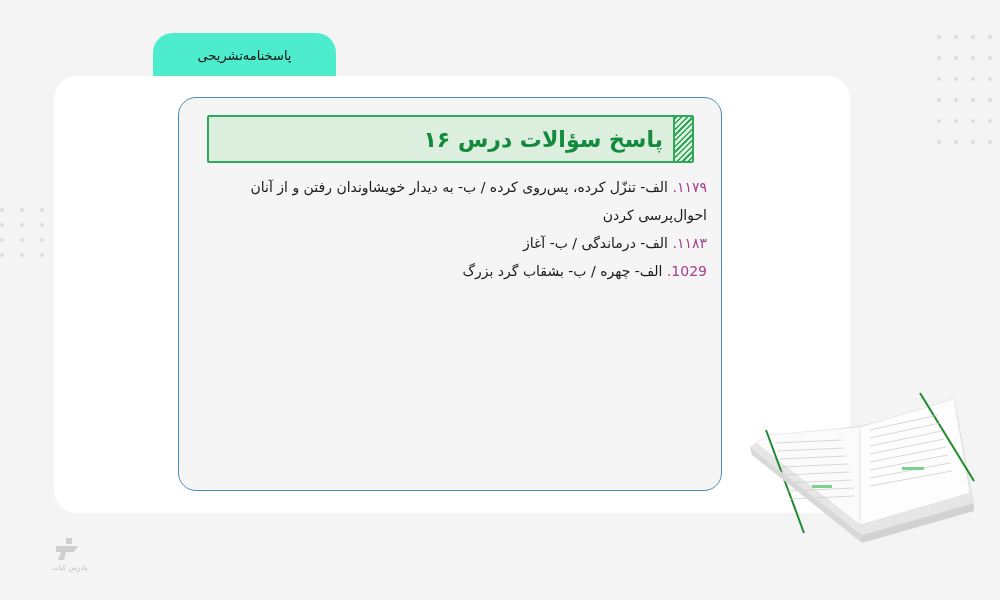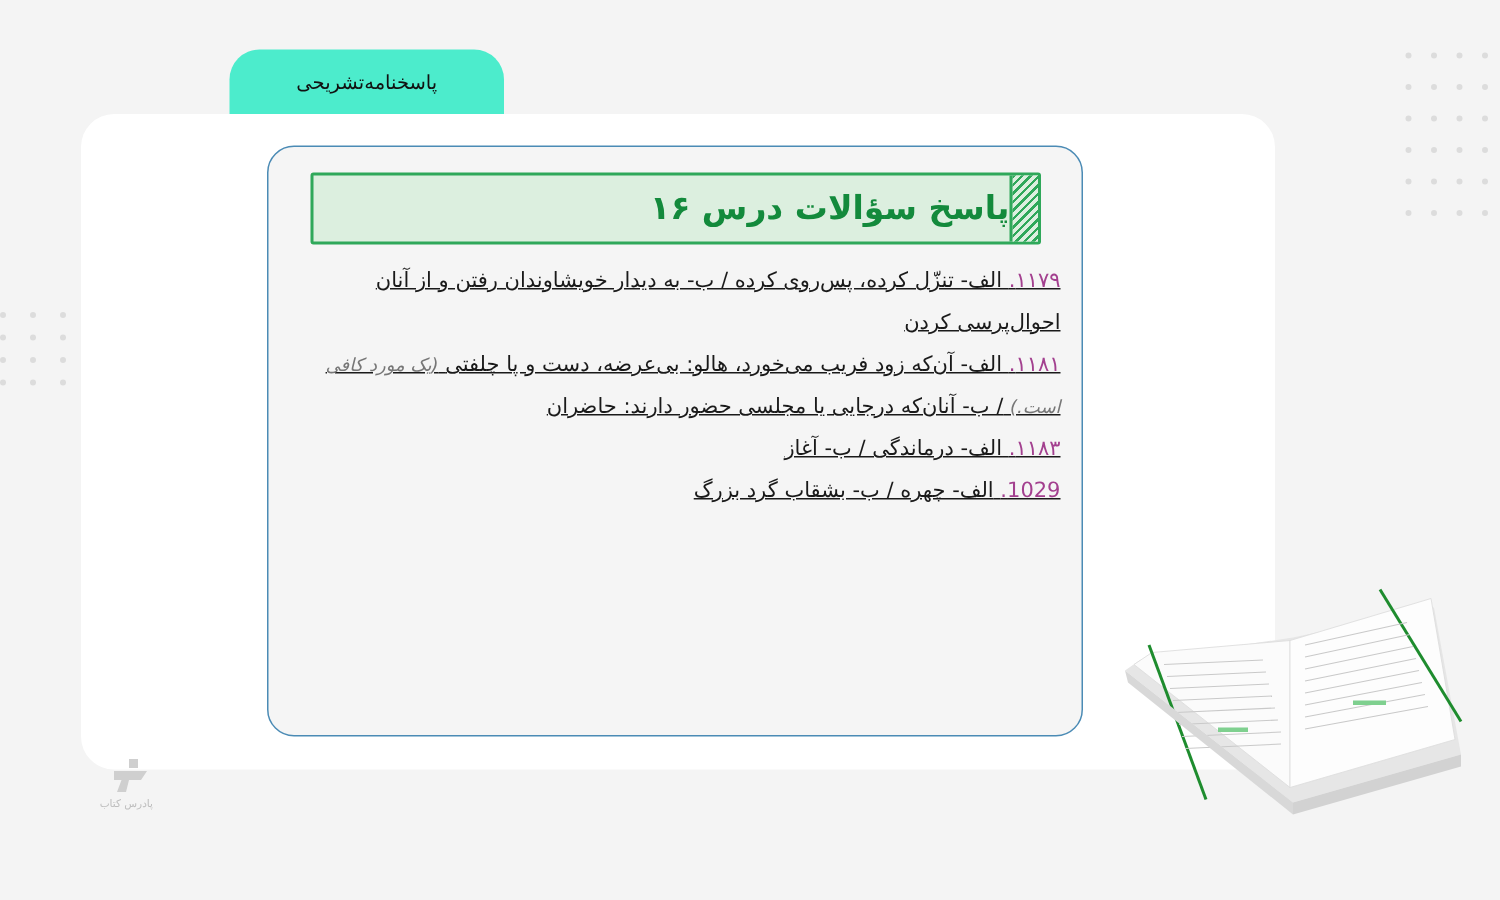--- a/index.html
+++ b/index.html
@@ -34,38 +34,38 @@
     display: flex; flex-direction: row-reverse; align-items: center;
     border-radius: 2px;
   }
   .hatch {
     width: 17px; height: 100%;
     background: repeating-linear-gradient(135deg, #2fa85a 0 1.5px, #dcefdf 1.5px 4px);
     border-left: 2px solid #2fa85a;
   }
   .heading-text {
     direction: rtl; font-weight: bold; font-size: 22px; color: #138a3c;
+    padding-right: 10px;
   }
   .body-text {
     position: absolute; left: 14px; top: 75px; width: 514px;
     direction: rtl; text-align: right;
     font-size: 14px; line-height: 28px; color: #1a1a1a;
     font-family: "DejaVu Sans", sans-serif;
-    text-decoration: underline;
   }
   .item { margin: 0; }
   .num { color: #a3408f; }
   .note { color: #777; font-style: italic; font-size: 12px; }
 
   .book {
     position: absolute; left: 742px; top: 385px; width: 240px; height: 165px;
   }
   .logo {
-    position: absolute; left: 52px; top: 504px; width: 50px; height: 40px;
-    text-align: right; color: #bdbdbd; font-size: 7px; direction: rtl;
+    position: absolute; left: 52px; top: 536px; width: 50px; height: 40px;
+    text-align: left; color: #bdbdbd; font-size: 7px; direction: rtl;
   }
 </style>
 </head>
 <body>
 
 <div class="dots dots-tr">
   <div class="dot"></div>
     <div class="dot"></div>
     <div class="dot"></div>
     <div class="dot"></div>
@@ -115,26 +115,20 @@
   <div class="heading">
     <div class="hatch"></div>
     <span class="heading-text">پاسخ سؤالات درس ۱۶</span>
   </div>
   <div class="body-text">
     <p class="item">
       <span class="num">۱۱۷۹.</span>
       <span>الف- تنزّل کرده، پس‌روی کرده / ب- به دیدار خویشاوندان رفتن و از آنان احوال‌پرسی کردن</span>
     </p>
     <p class="item">
-      <span class="num">۱۱۸۱.</span>
-      <span>الف- آن‌که زود فریب می‌خورد، هالو: بی‌عرضه، دست و پا چلفتی</span>
-      <span class="note">(یک مورد کافی است.)</span>
-      <span>/ ب- آنان‌که درجایی یا مجلسی حضور دارند: حاضران</span>
-    </p>
-    <p class="item">
       <span class="num">۱۱۸۳.</span>
       <span>الف- درماندگی / ب- آغاز</span>
     </p>
     <p class="item">
       <span class="num">1029.</span>
       <span>الف- چهره / ب- بشقاب گرد بزرگ</span>
     </p>
   </div>
 </div>
 

